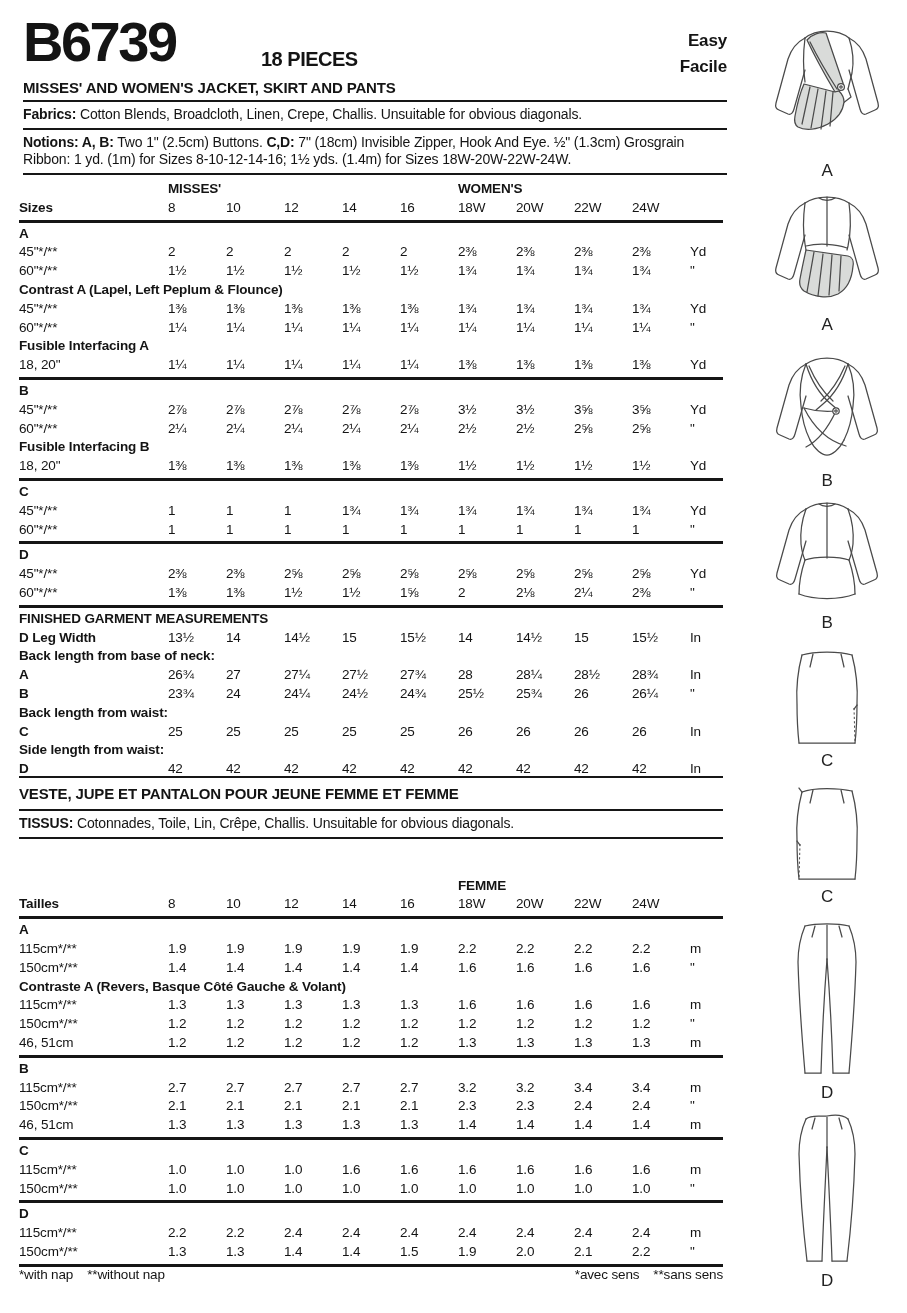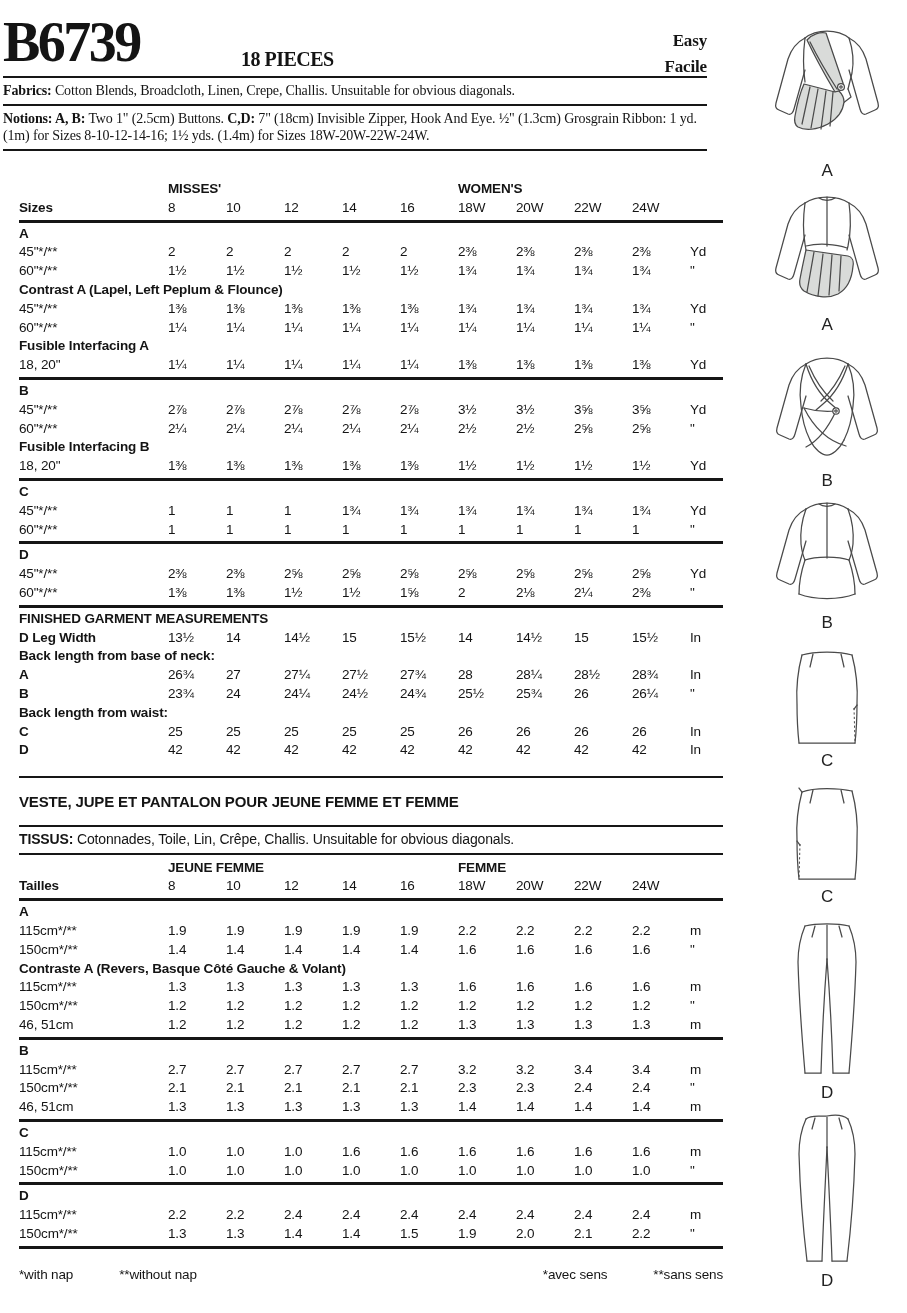--- a/index.html
+++ b/index.html
@@ -3,41 +3,41 @@
 <meta charset="utf-8">
 <style>
   html,body{margin:0;padding:0;}
   body{
     width:907px;height:1313px;background:#ffffff;position:relative;overflow:hidden;
     font-family:"Liberation Sans","DejaVu Sans",sans-serif;color:#141414;
     letter-spacing:-0.15px;
   }
   .page{position:absolute;inset:0;}
   
-  #hdr{position:absolute;left:3px;top:12px;width:704px;font-family:Liberation Serif, serif;}
+  #hdr{position:absolute;left:23px;top:12px;width:704px;}
   .pattern-number{font-size:56px;font-weight:800;line-height:60px;letter-spacing:-2.5px;display:inline-block;}
   .pieces{position:absolute;left:238px;top:36px;font-size:20px;font-weight:600;letter-spacing:-0.5px;}
   .difficulty{position:absolute;right:0;top:16px;text-align:right;font-size:17px;font-weight:700;line-height:1.55;}
   .title-en{font-size:15px;font-weight:700;margin-top:7px;}
   .hrule{border:0;border-top:2.2px solid #161616;margin:4px 0;height:0;}
   .bodyline{font-size:14px;line-height:17.6px;margin:1px 0;}
   .bold{font-weight:700;}
   
   .tablewrap{position:absolute;left:19px;width:704px;}
   #en-wrap{top:180px;}
   #fr-wrap{top:772px;}
   .sizegrid{display:grid;grid-template-columns:149px repeat(9,58px) 1fr;}
   .cell{line-height:18.8px;font-size:13.5px;white-space:nowrap;}
   .span-all{grid-column:1 / -1;}
   .grid-rule{grid-column:1 / -1;height:0;border-top:3px solid #161616;margin:2px 0;}
-  .fr-title{font-size:15px;font-weight:700;line-height:19px;margin:14px 0;}
+  .fr-title{font-size:15px;font-weight:700;line-height:19px;margin:6px 0;}
   
   #ftr{position:absolute;left:19px;top:1267px;width:704px;display:flex;justify-content:space-between;font-size:13.5px;}
   #ftr .grp span{margin-right:14px;}
-  #ftr .grp span:last-child{margin-right:0;margin-left:32px;}
+  #ftr .grp span:last-child{margin-right:0;}
   
   #views{position:absolute;left:752px;top:0;width:152px;height:1313px;}
   .view{position:absolute;left:0;width:150px;margin:0;text-align:center;}
   .view svg{display:block;margin:0 auto;}
   .view figcaption{font-size:17px;line-height:20px;margin-top:1px;color:#222;}
   .ln{fill:none;stroke:#4a4a4a;stroke-width:1.25;stroke-linecap:round;stroke-linejoin:round;}
   .gf{fill:#d9dbd9;stroke:#4a4a4a;stroke-width:1.25;stroke-linejoin:round;}
   .wf{fill:#ffffff;stroke:#4a4a4a;stroke-width:1.25;}
   .dt{fill:none;stroke:#4a4a4a;stroke-width:1;stroke-dasharray:2.2,2.2;}
 </style>
@@ -46,20 +46,21 @@
 
 <div class="page">
 
   <div id="hdr">
     <span class="pattern-number">B6739</span>
     <span class="pieces">18 PIECES</span>
     <div class="difficulty">
       <div>Easy</div>
       <div>Facile</div>
     </div>
+    <div class="title-en">MISSES' AND WOMEN'S JACKET, SKIRT AND PANTS</div>
     <div class="hrule"></div>
     <div class="bodyline"><span class="bold">Fabrics:</span><span> Cotton Blends, Broadcloth, Linen, Crepe, Challis. Unsuitable for obvious diagonals.</span></div>
     <div class="hrule"></div>
     <div class="bodyline"><span class="bold">Notions: A, B:</span><span> Two 1" (2.5cm) Buttons. </span><span class="bold">C,D:</span><span> 7" (18cm) Invisible Zipper, Hook And Eye. ½" (1.3cm) Grosgrain Ribbon: 1 yd. (1m) for Sizes 8-10-12-14-16; 1½ yds. (1.4m) for Sizes 18W-20W-22W-24W.</span></div>
     <div class="hrule"></div>
   </div>
 
   <div class="tablewrap" id="en-wrap">
     <div class="sizegrid" id="en-grid">
         <div class="cell"></div>
@@ -261,20 +262,21 @@
         <div class="cell">25</div>
         <div class="cell">25</div>
         <div class="cell">25</div>
         <div class="cell">25</div>
         <div class="cell">25</div>
         <div class="cell">26</div>
         <div class="cell">26</div>
         <div class="cell">26</div>
         <div class="cell">26</div>
         <div class="cell">In</div>
+        <div class="cell bold span-all">Side length from waist:</div>
         <div class="cell bold">D</div>
         <div class="cell">42</div>
         <div class="cell">42</div>
         <div class="cell">42</div>
         <div class="cell">42</div>
         <div class="cell">42</div>
         <div class="cell">42</div>
         <div class="cell">42</div>
         <div class="cell">42</div>
         <div class="cell">42</div>
@@ -283,22 +285,21 @@
   </div>
 
   <div class="tablewrap" id="fr-wrap">
     <div class="hrule"></div>
     <div class="fr-title">VESTE, JUPE ET PANTALON POUR JEUNE FEMME ET FEMME</div>
     <div class="hrule"></div>
     <div class="bodyline"><span class="bold">TISSUS:</span><span> Cotonnades, Toile, Lin, Crêpe, Challis. Unsuitable for obvious diagonals.</span></div>
     <div class="hrule"></div>
     <div class="sizegrid" id="fr-grid">
         <div class="cell"></div>
-        <div class="cell bold" style="grid-column: 2 / span 5;">JEUNE FEMME</div>
-        <div class="cell bold" style="grid-column: 7 / span 4;">FEMME</div>
+        <div class="cell bold" style="grid-column: 7 / span 4; margin-top: 34px;">FEMME</div>
         <div class="cell"></div>
         <div class="cell bold">Tailles</div>
         <div class="cell">8</div>
         <div class="cell">10</div>
         <div class="cell">12</div>
         <div class="cell">14</div>
         <div class="cell">16</div>
         <div class="cell">18W</div>
         <div class="cell">20W</div>
         <div class="cell">22W</div>

